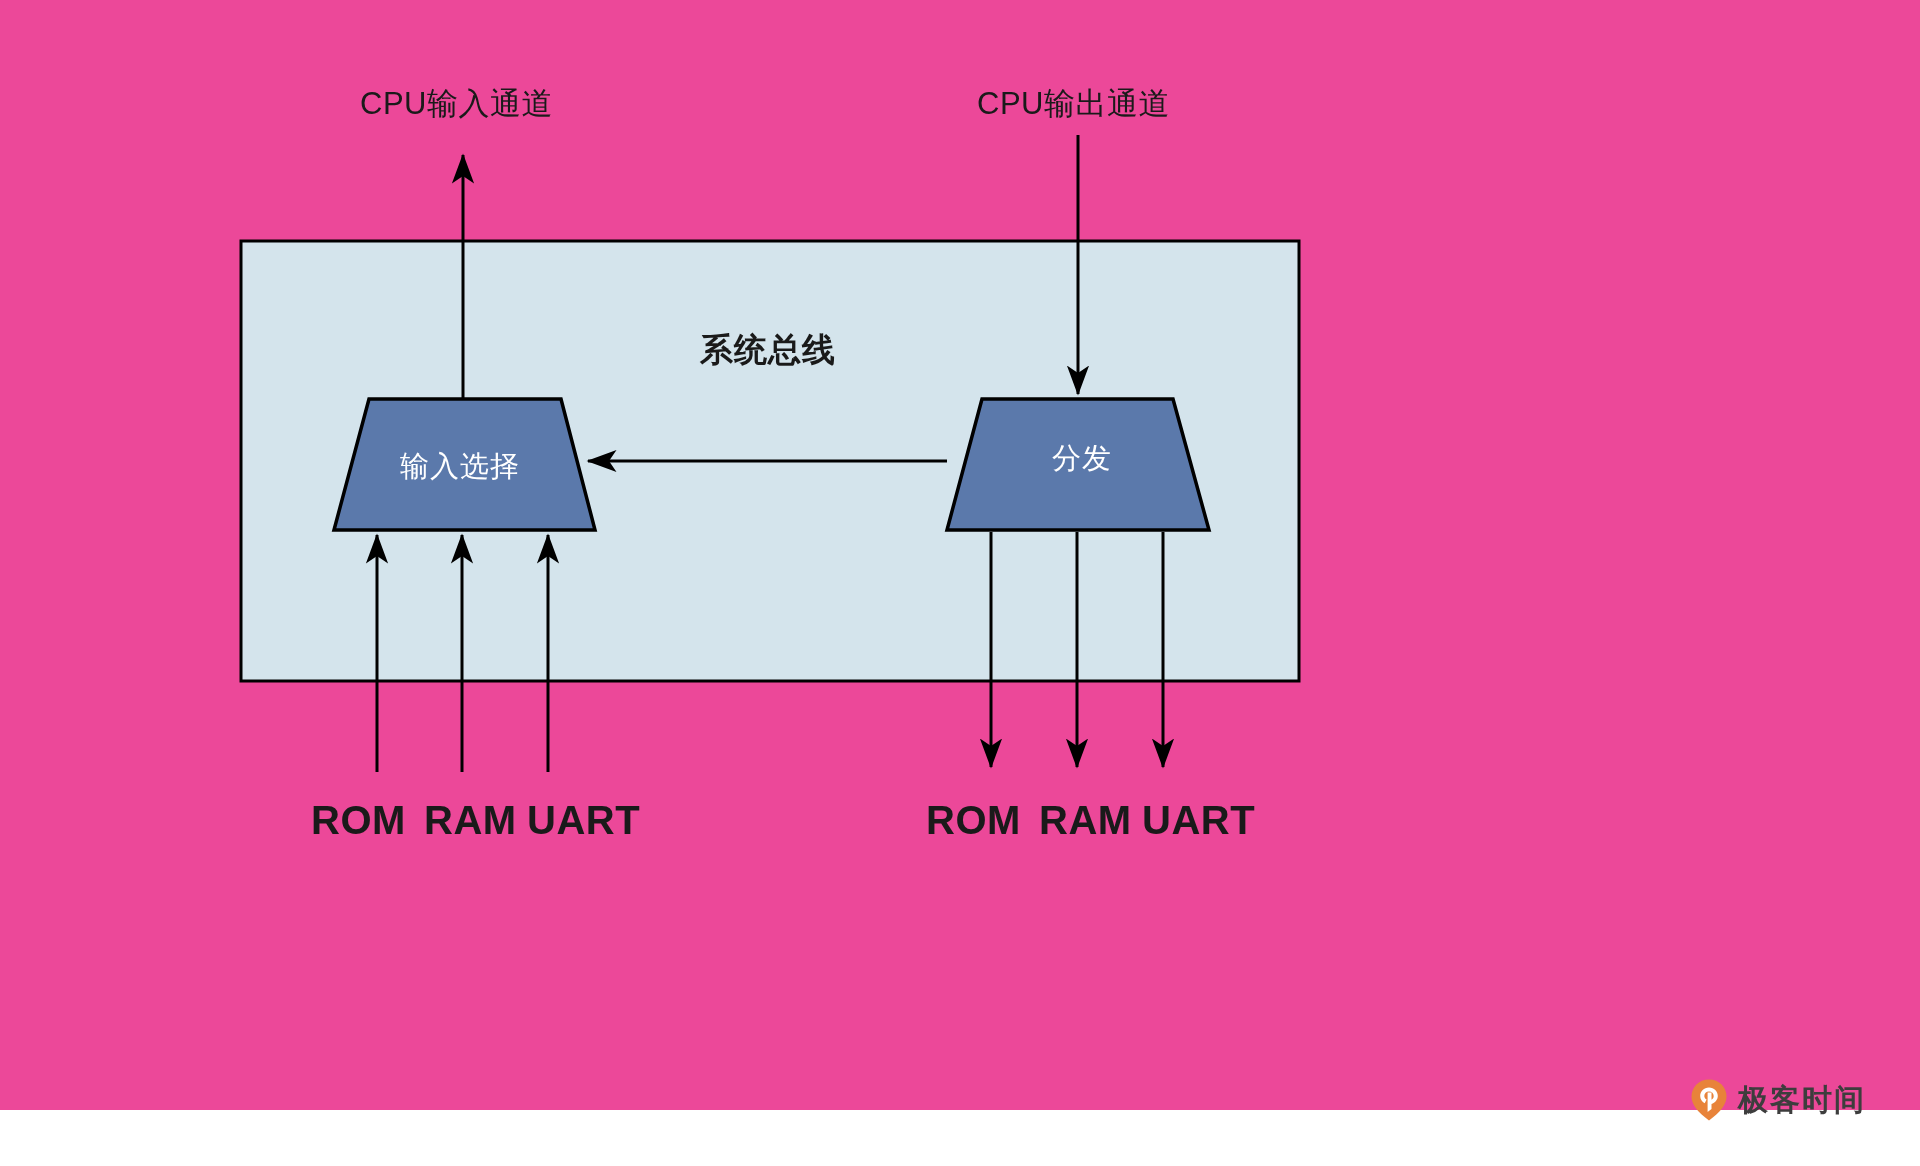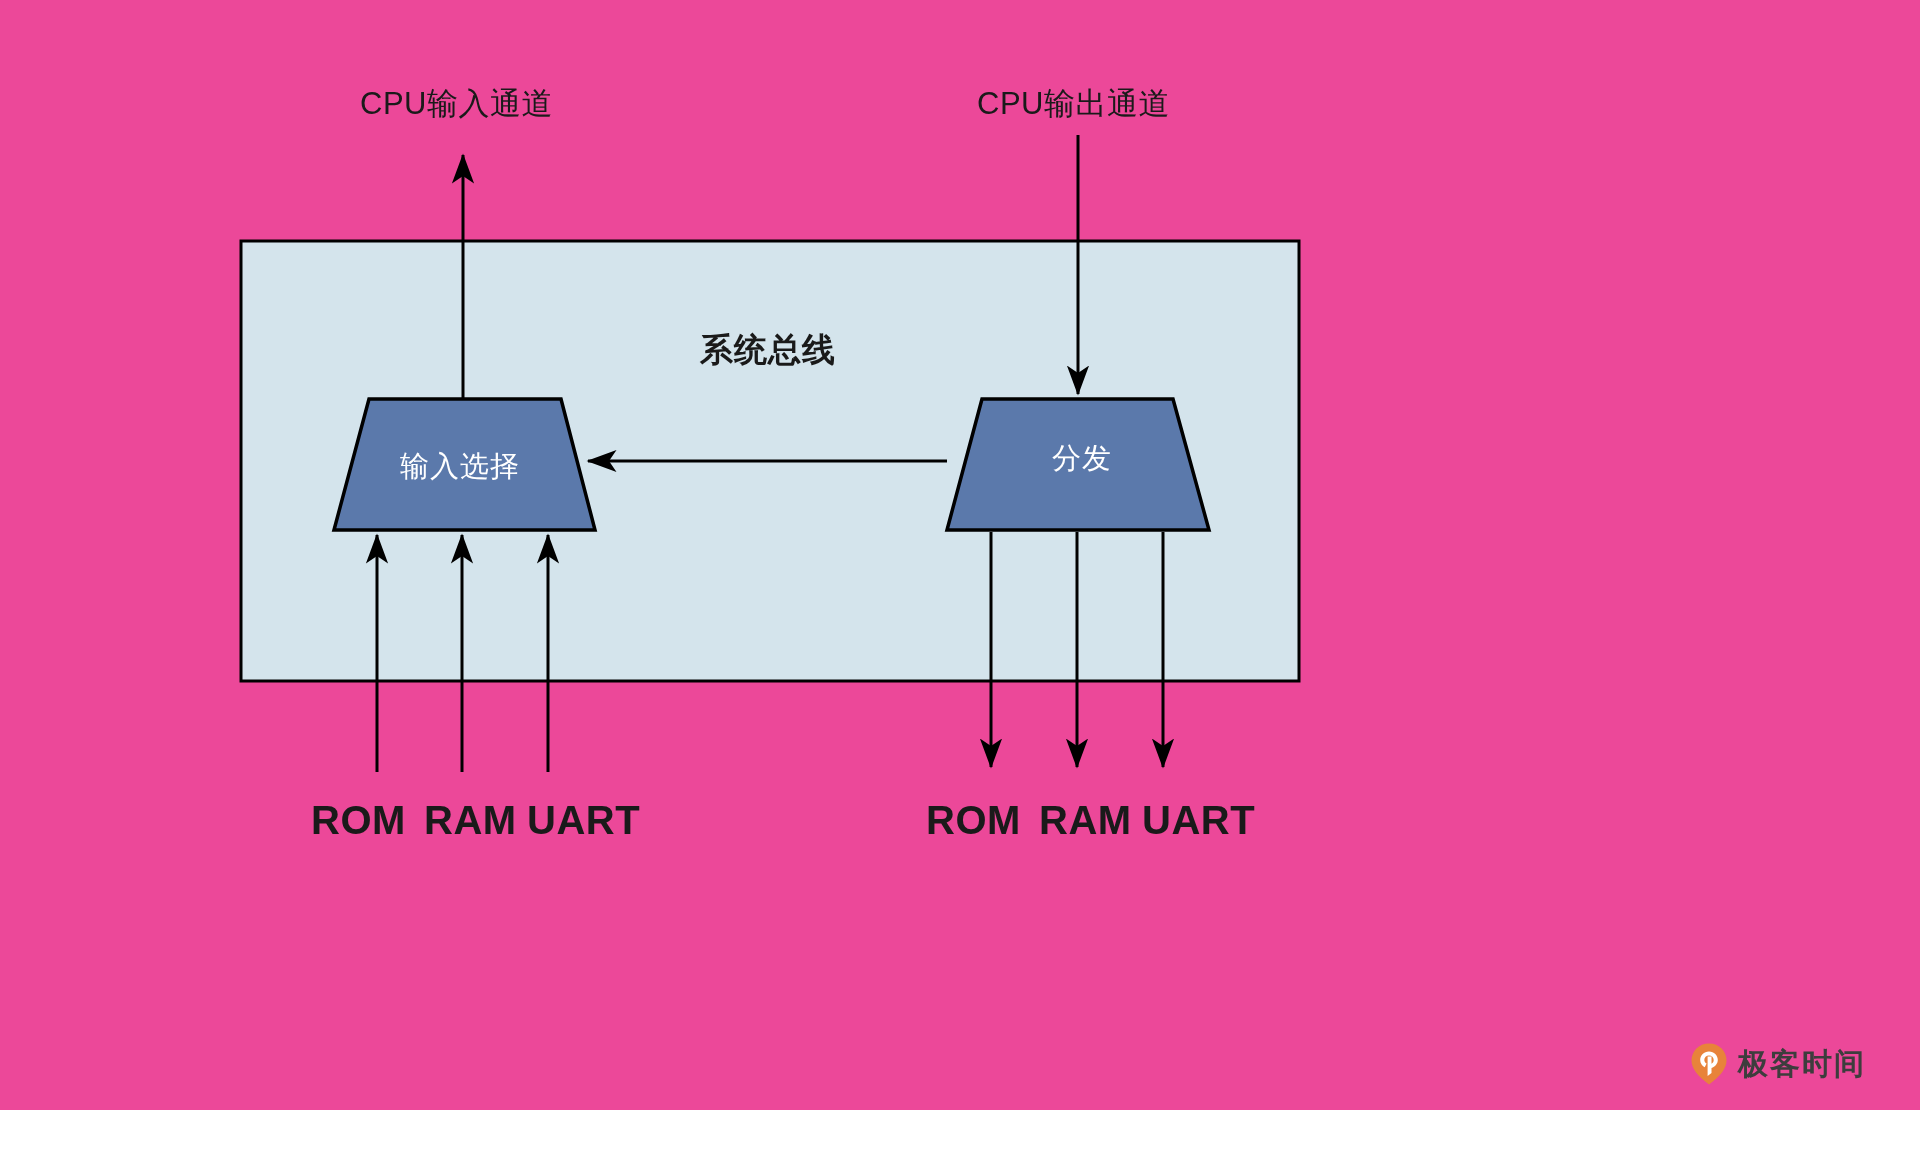--- a/index.html
+++ b/index.html
@@ -53,21 +53,21 @@
   .lbl-device {
     font-size: 40px;
     font-weight: 700;
     letter-spacing: 0.5px;
     margin-top: 12px;
   }
   
   #watermark {
     position: absolute;
     left: 1690px;
-    top: 1042px;
+    top: 1078px;
     display: flex;
     align-items: center;
     gap: 10px;
   }
   #watermark .wm-mark {
     position: relative;
     width: 38px;
     height: 44px;
     flex: 0 0 auto;
   }

